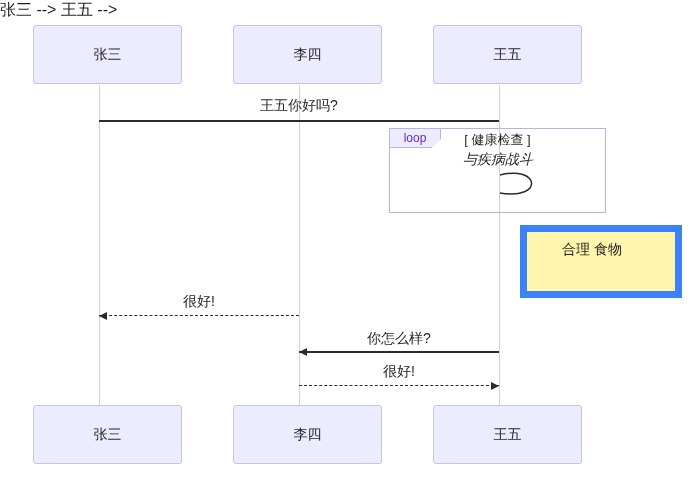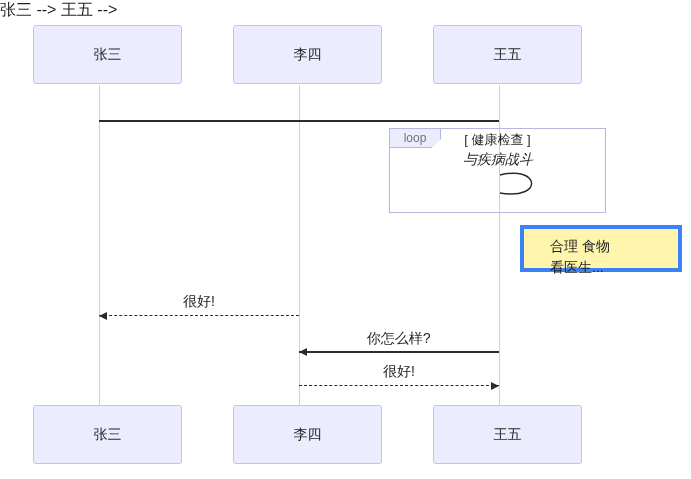--- a/index.html
+++ b/index.html
@@ -35,30 +35,30 @@
   }
   .loop-box{
     position:absolute;left:389px;top:128px;width:217px;height:85px;
     border:1px solid #b6b6dd;box-sizing:border-box;background:transparent;
   }
   .loop-tab{
     position:absolute;left:389px;top:128px;width:52px;height:20px;
     background:#ECECFF;border:1px solid #b6b6dd;box-sizing:border-box;
     clip-path:polygon(0 0,100% 0,100% 55%,82% 100%,0 100%);
     display:flex;align-items:center;justify-content:center;
-    font-size:12px;color:#737373;
+    font-size:12px;color:#6d28d9;
   }
   .loop-cond{
     position:absolute;left:389px;top:131px;width:217px;text-align:center;
     font-size:13px;color:#1f1f1f;
   }
   .note{
-    position:absolute;left:520px;top:225px;width:162px;height:47px;
-    background:#fff5ad;border:4px solid #3b82f6;box-sizing:border-box;
-    font-size:14px;color:#1f1f1f;padding:7px 0 0 26px;line-height:21px;
+    position:absolute;left:520px;top:225px;width:162px;height:73px;
+    background:#fff5ad;border:7px solid #3b82f6;box-sizing:border-box;
+    font-size:14px;color:#1f1f1f;padding:7px 0 0 35px;line-height:21px;
   }
   .self-curve{position:absolute;left:499px;top:170px;}
 </style>
 </head>
 <body>
 
 <div id="canvas">
 
   
   <div class="lifeline" style="left:99px;"></div>
@@ -70,48 +70,48 @@
     <span>张三</span>
   </div>
   <div class="actor" style="left:225px;top:25px;">
     <span>李四</span>
   </div>
   <div class="actor" style="left:425px;top:25px;">
     <span>王五</span>
   </div>
 
   
+  <div class="msg-label wide-label" style="left:99px;top:97px;">王五你好吗?</div>
   <div class="line-solid" style="left:99px;top:120px;width:400px;"></div>
 
   
   <div class="loop-box"></div>
   <div class="loop-cond">[ 健康检查 ]</div>
   <div class="loop-tab">
     <span>loop</span>
   </div>
 
   
   <div class="msg-label" style="left:398px;top:151px;font-style:italic;">与疾病战斗</div>
   <svg class="self-curve" width="54" height="34" viewBox="0 0 54 34">
     <path d="M1,5 C40,-5 46,30 1,23" fill="none" stroke="#2b2b2b" stroke-width="1.5"></path>
   </svg>
 
   
   <div class="note">
     <div>合理 食物</div>
-    <div>看医生...</div>
   </div>
 
    张三 --&gt;
   <div class="msg-label" style="left:99px;top:293px;">很好!</div>
   <div class="line-dashed" style="left:99px;top:315px;width:200px;"></div>
   <div class="arrow-left" style="left:99px;top:312px;"></div>
 
   
-  <div class="msg-label" style="left:299px;top:330px;font-family:Liberation Mono, monospace;">你怎么样?</div>
+  <div class="msg-label" style="left:299px;top:330px;">你怎么样?</div>
   <div class="line-solid" style="left:299px;top:351px;width:200px;"></div>
   <div class="arrow-left" style="left:299px;top:348px;"></div>
 
    王五 --&gt;
   <div class="msg-label" style="left:299px;top:363px;">很好!</div>
   <div class="line-dashed" style="left:299px;top:385px;width:200px;"></div>
   <div class="arrow-right" style="left:491px;top:382px;"></div>
 
   
   <div class="actor" style="left:25px;top:405px;">

